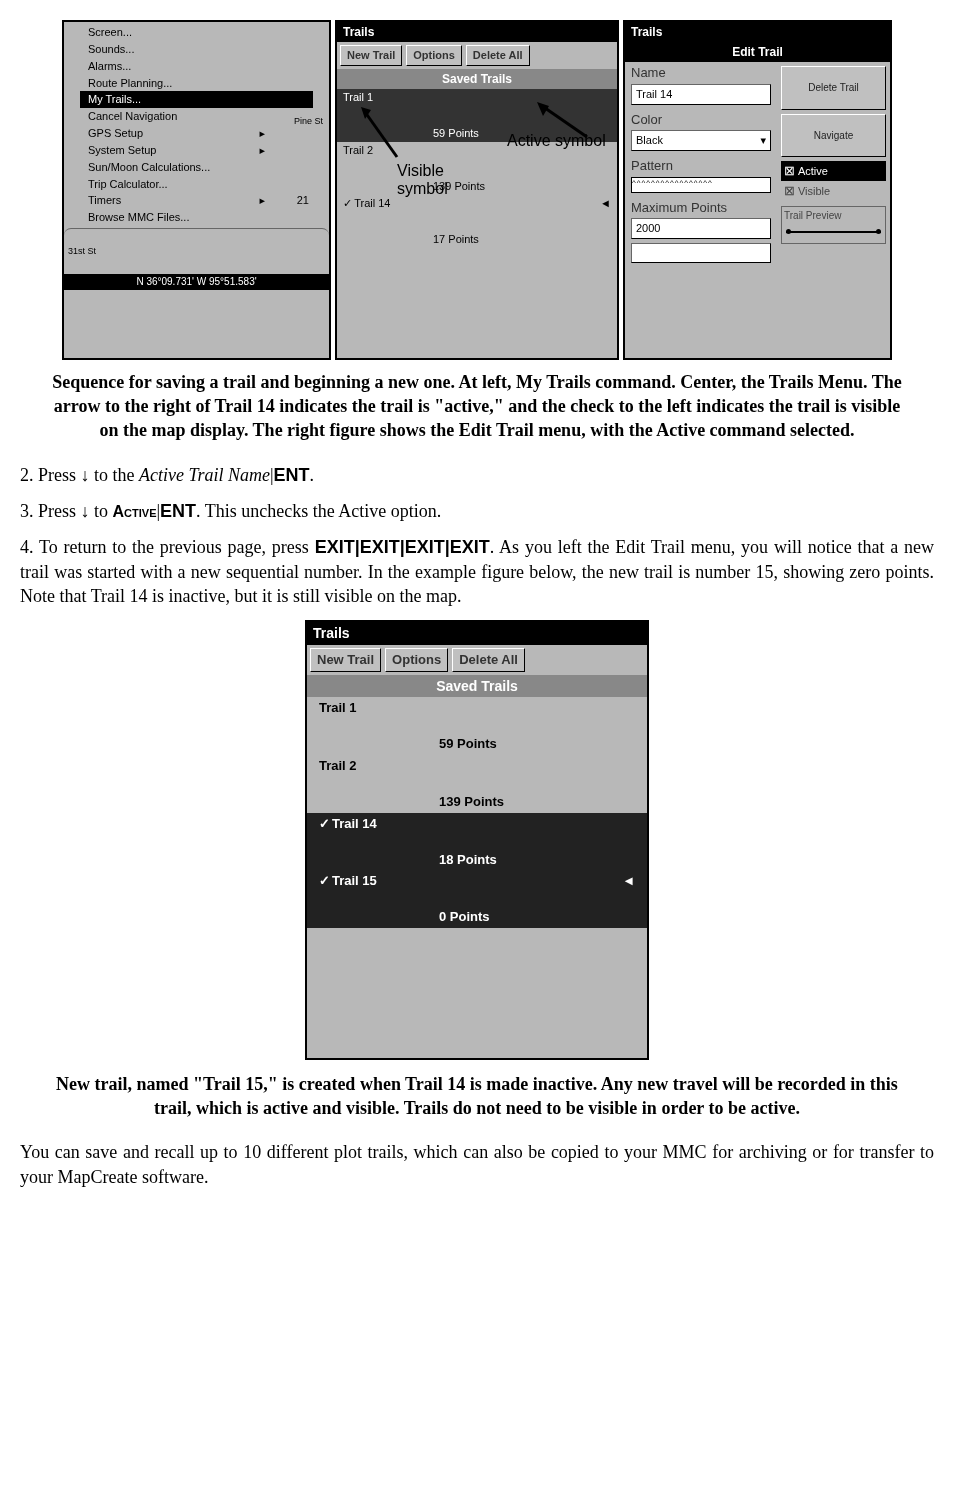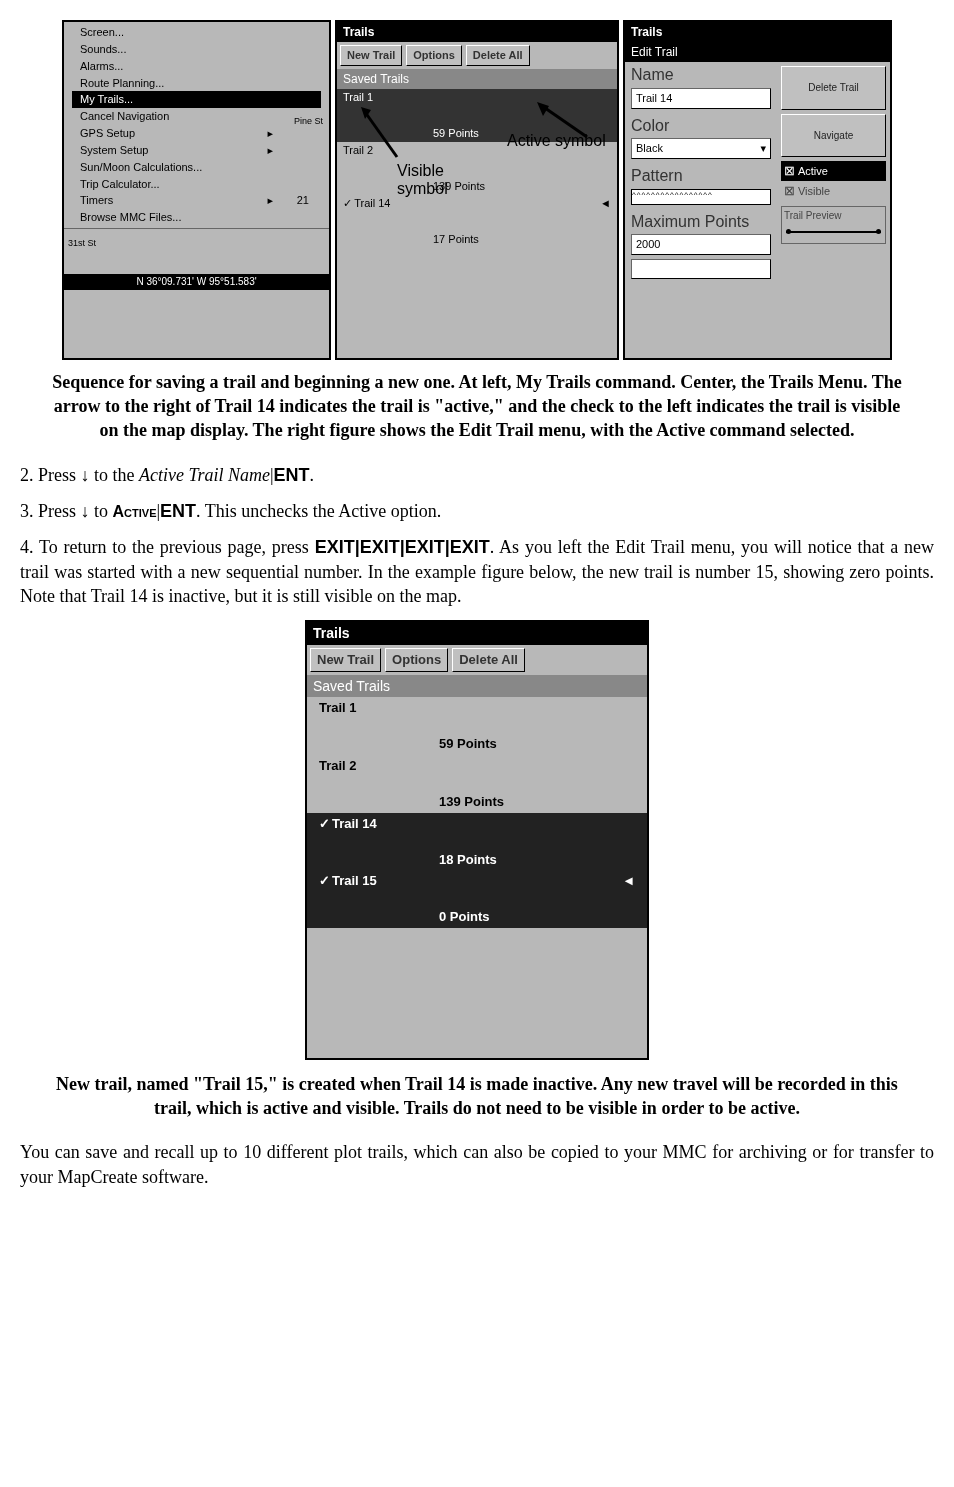--- a/index.html
+++ b/index.html
@@ -22,40 +22,41 @@
     background: #b8b8b8;
     border: 2px solid #000;
     font-family: Arial, sans-serif;
     font-size: 11px;
   }
   .panel-left {
     width: 265px;
     position: relative;
   }
   .menu-list {
-    padding: 2px 8px;
+    padding: 2px 16px;
   }
   .menu-item {
     padding: 1px 8px;
     color: #000;
   }
   .menu-item.selected {
     background: #000;
     color: #fff;
   }
   .menu-item.arrow::after {
     content: "▸";
     float: right;
     margin-right: 40px;
   }
   .map-area {
     border-top: 1px solid #666;
     height: 45px;
     position: relative;
     font-size: 9px;
+    border-radius: 7px;
   }
   .coord-bar {
     background: #000;
     color: #fff;
     font-size: 10px;
     padding: 1px 4px;
     text-align: center;
   }
   .panel-center {
     width: 280px;
@@ -79,23 +80,24 @@
     border-top-color: #fff;
     border-left-color: #fff;
     padding: 2px 6px;
     font-size: 11px;
     font-weight: bold;
     color: #333;
   }
   .section-header {
     background: #888;
     color: #fff;
-    font-weight: normal;
+    font-weight: bold;
     padding: 2px 6px;
     font-size: 12px;
+    text-align: center;
   }
   .trail-row {
     display: flex;
     padding: 1px 6px;
     font-size: 11px;
   }
   .trail-row.sel {
     background: #333;
     color: #fff;
   }
@@ -118,21 +120,21 @@
     color: #000;
   }
   .arrow-svg {
     position: absolute;
   }
   .panel-right {
     width: 265px;
   }
   .field-label {
     padding: 2px 6px;
-    font-size: 16px;
+    font-size: 13px;
     color: #333;
   }
   .field-box {
     margin: 0 6px 4px 6px;
     background: #fff;
     border: 1px solid #000;
     border-top-color: #666;
     border-left-color: #666;
     padding: 2px 4px;
     font-size: 11px;
@@ -260,21 +262,21 @@
       <div class="menu-item">Cancel Navigation</div>
       <div class="menu-item arrow">GPS Setup</div>
       <div class="menu-item arrow">System Setup</div>
       <div class="menu-item">Sun/Moon Calculations...</div>
       <div class="menu-item">Trip Calculator...</div>
       <div class="menu-item arrow">Timers</div>
       <div class="menu-item">Browse MMC Files...</div>
     </div>
     <div class="map-area">
       <span style="position:absolute;right:6px;top:-114px;font-size:9px">Pine St</span>
-      <span style="position:absolute;left:4px;top:8px;font-size:9px">31st St</span>
+      <span style="position:absolute;left:4px;top:16px;font-size:9px">31st St</span>
       <span style="position:absolute;right:20px;top:-36px;font-size:11px">21</span>
     </div>
     <div class="coord-bar">N  36°09.731'  W  95°51.583'</div>
   </div>
 
   <div class="gps-panel panel-center">
     <div class="panel-title">Trails</div>
     <div class="button-row">
       <div class="gps-btn">New Trail</div>
       <div class="gps-btn">Options</div>

